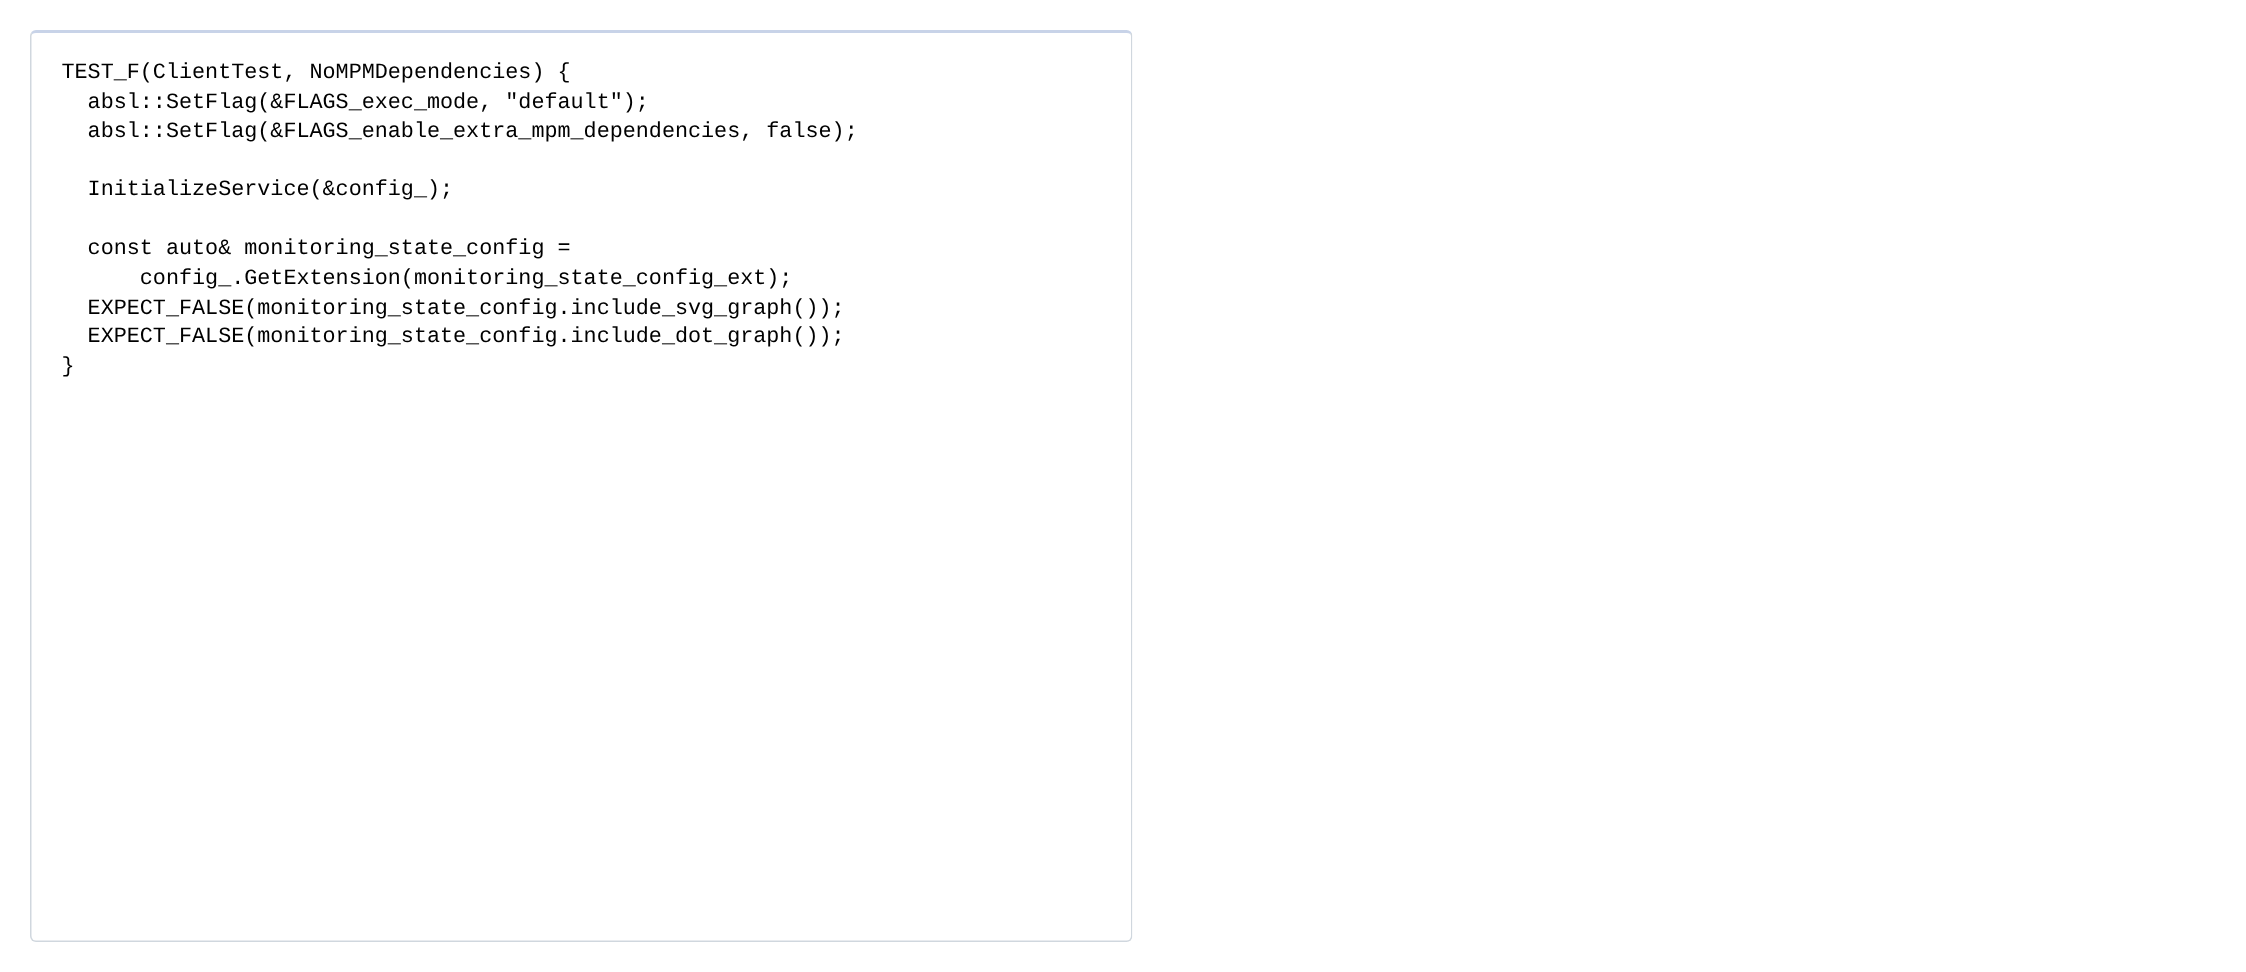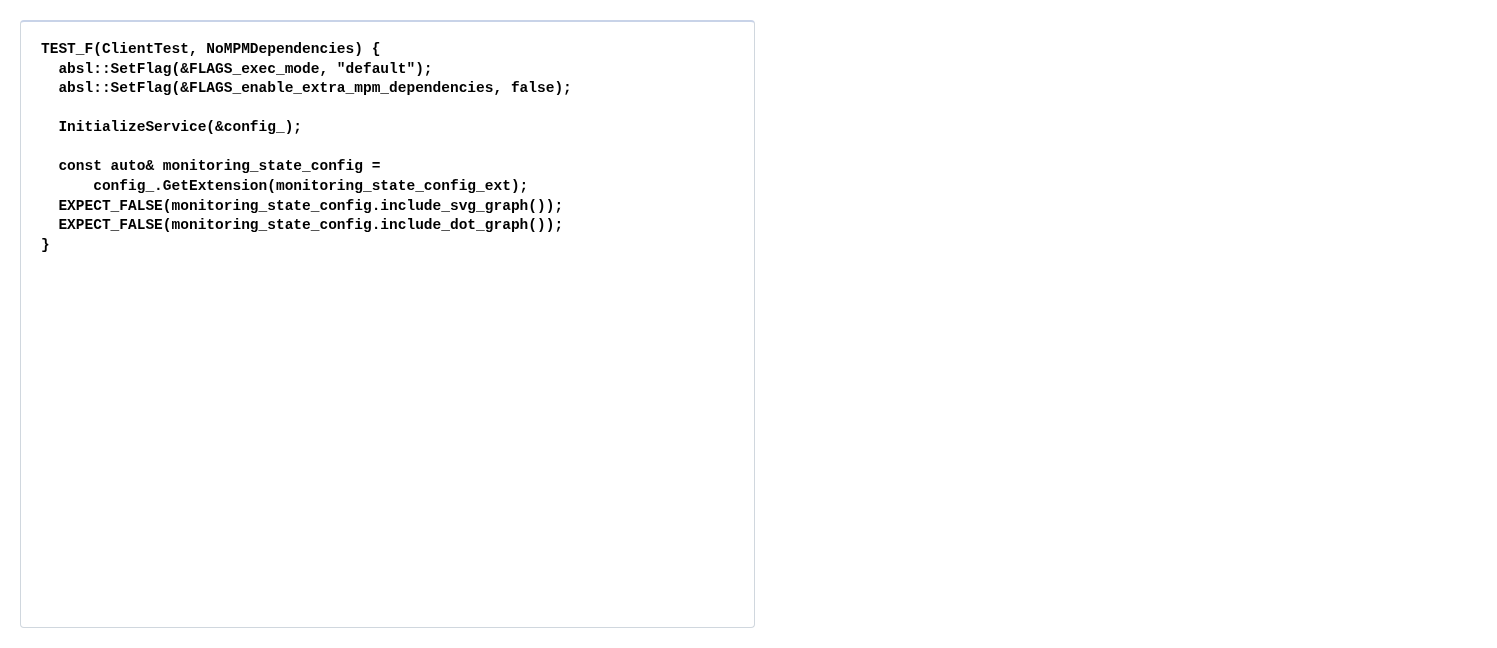--- a/index.html
+++ b/index.html
@@ -15,21 +15,20 @@
     .code-container {
       margin: 20px;
       width: 735px;
       height: 608px;
       border: 1px solid #d0d7de;
       border-top: 2px solid #c8d3e8;
       border-radius: 4px;
       background: #ffffff;
       padding: 18px 20px;
       overflow: hidden;
-      font-weight: bold;
     }
     .code-block {
       font-family: "SFMono-Regular", Consolas, "Liberation Mono", Menlo, monospace;
       font-size: 14.5px;
       line-height: 1.35;
       color: #000000;
       white-space: pre;
     }
   </style>
 </head>

